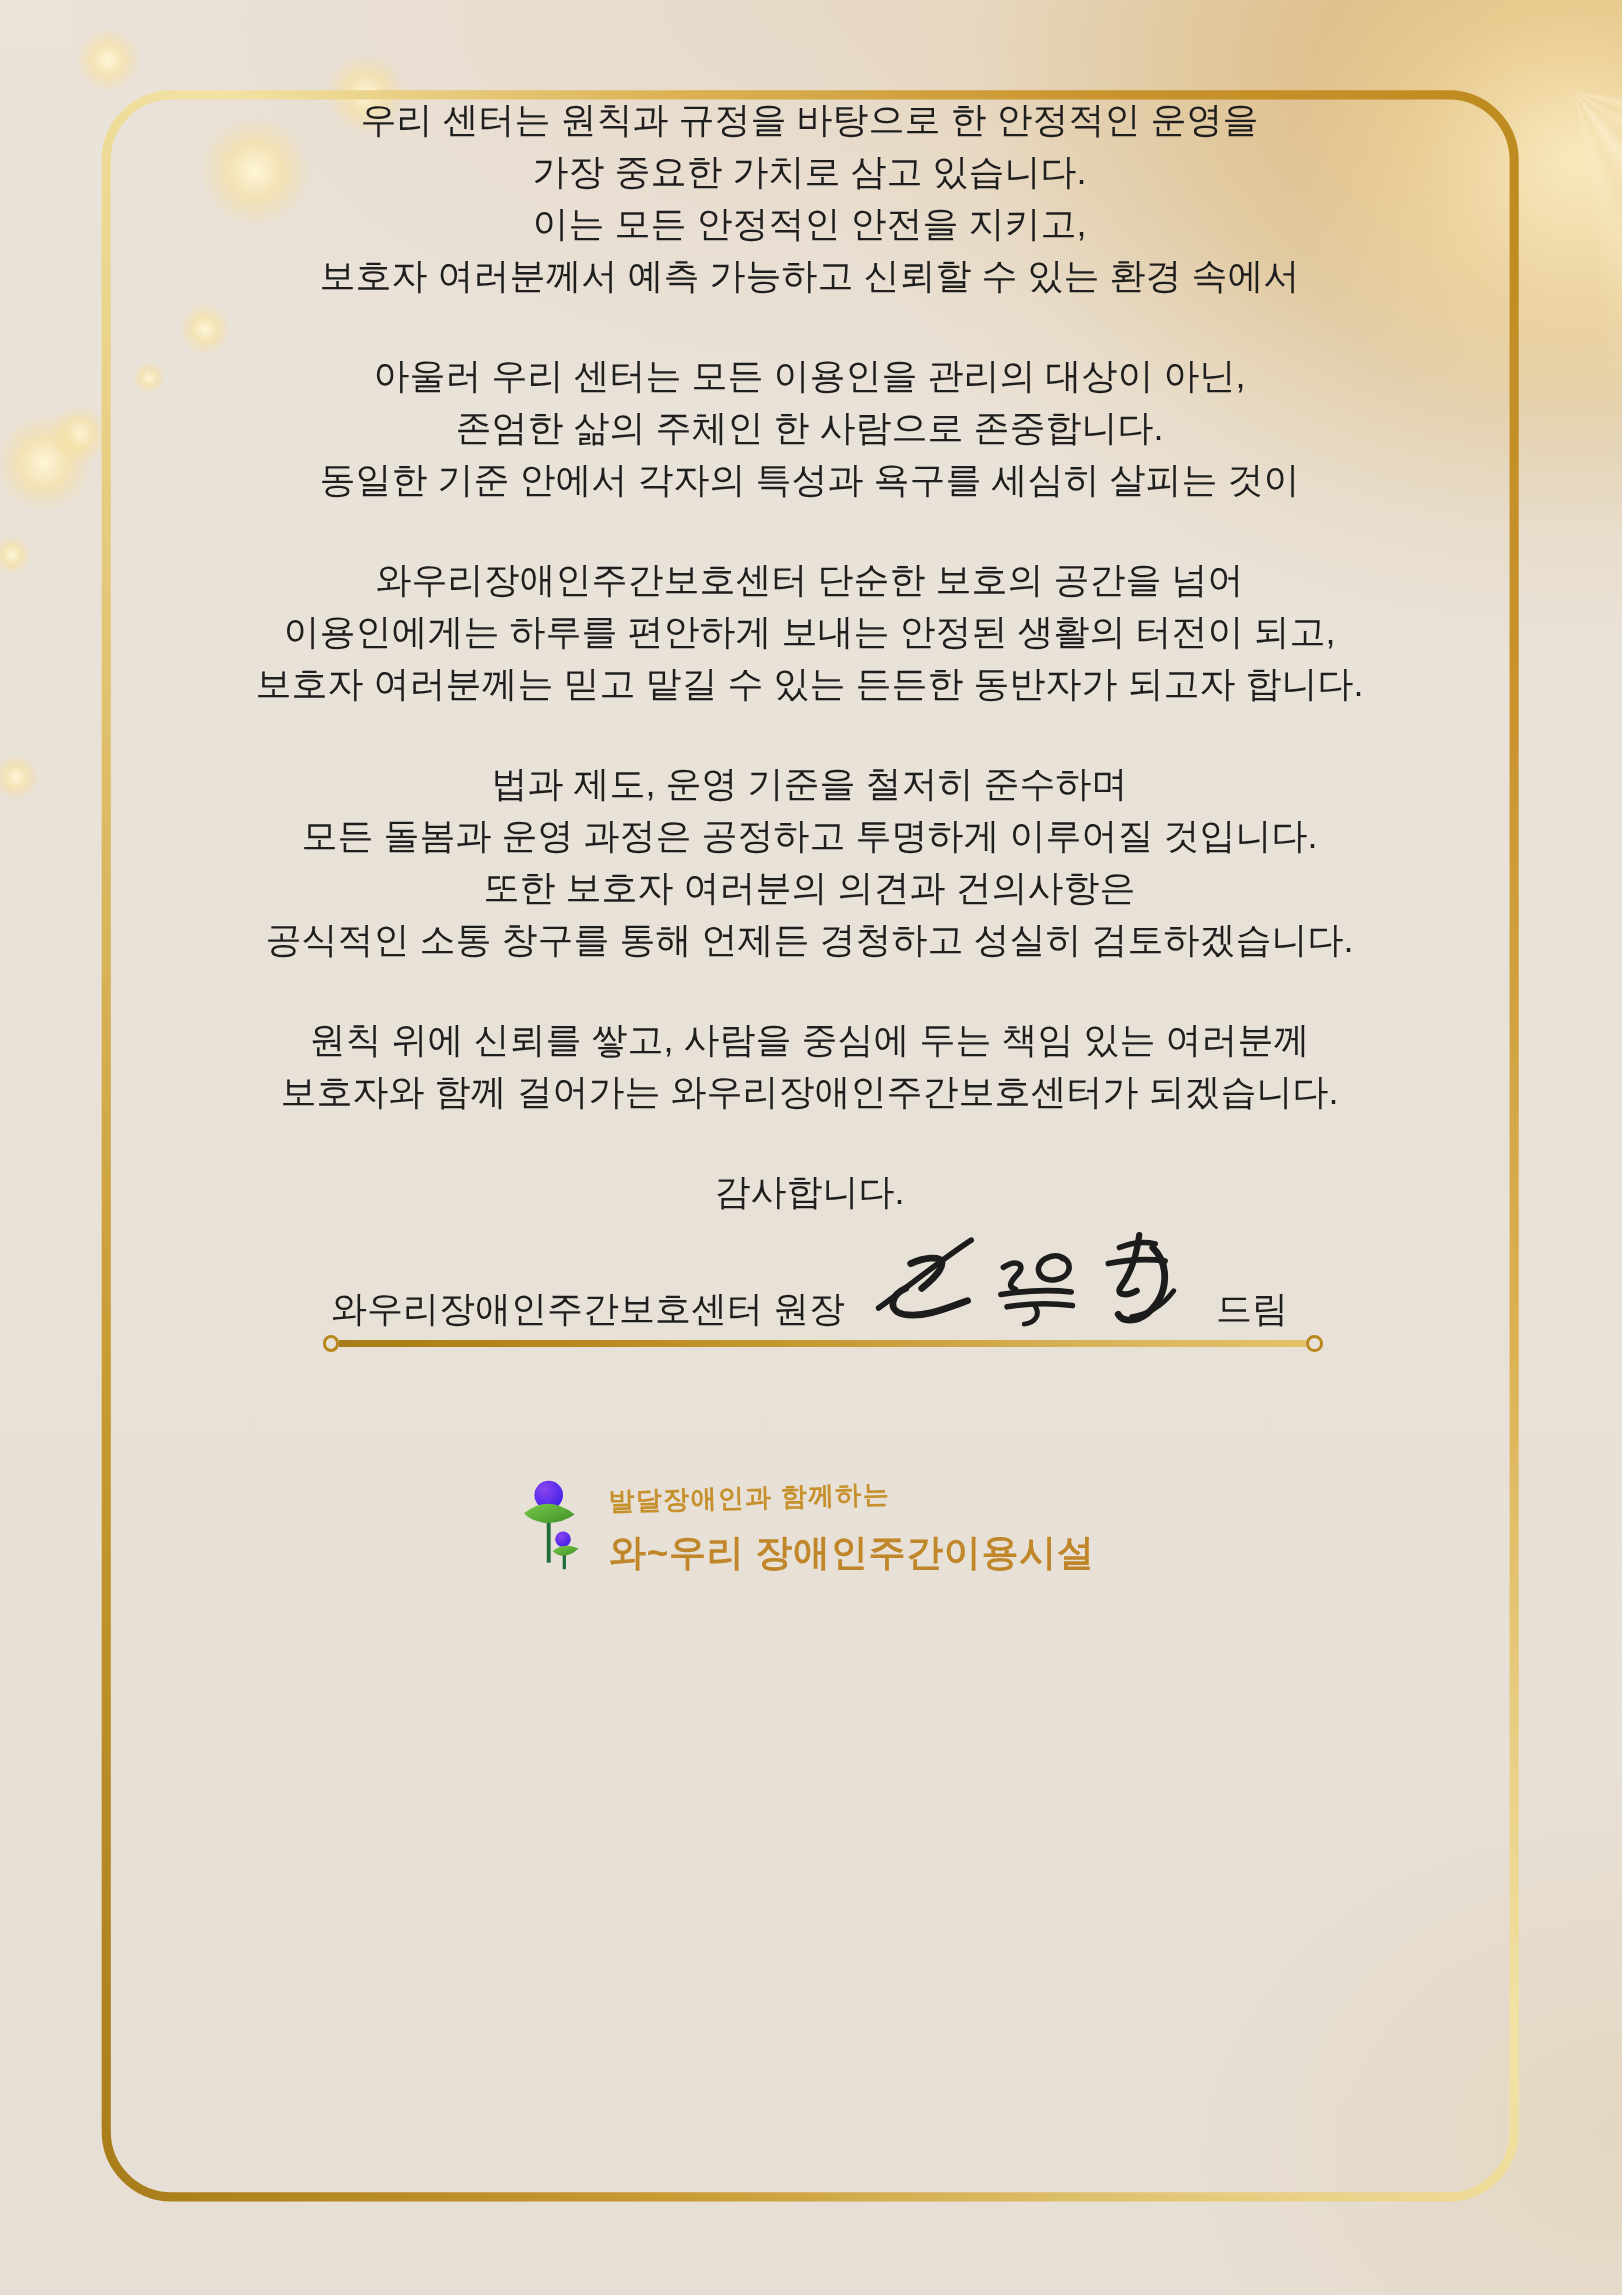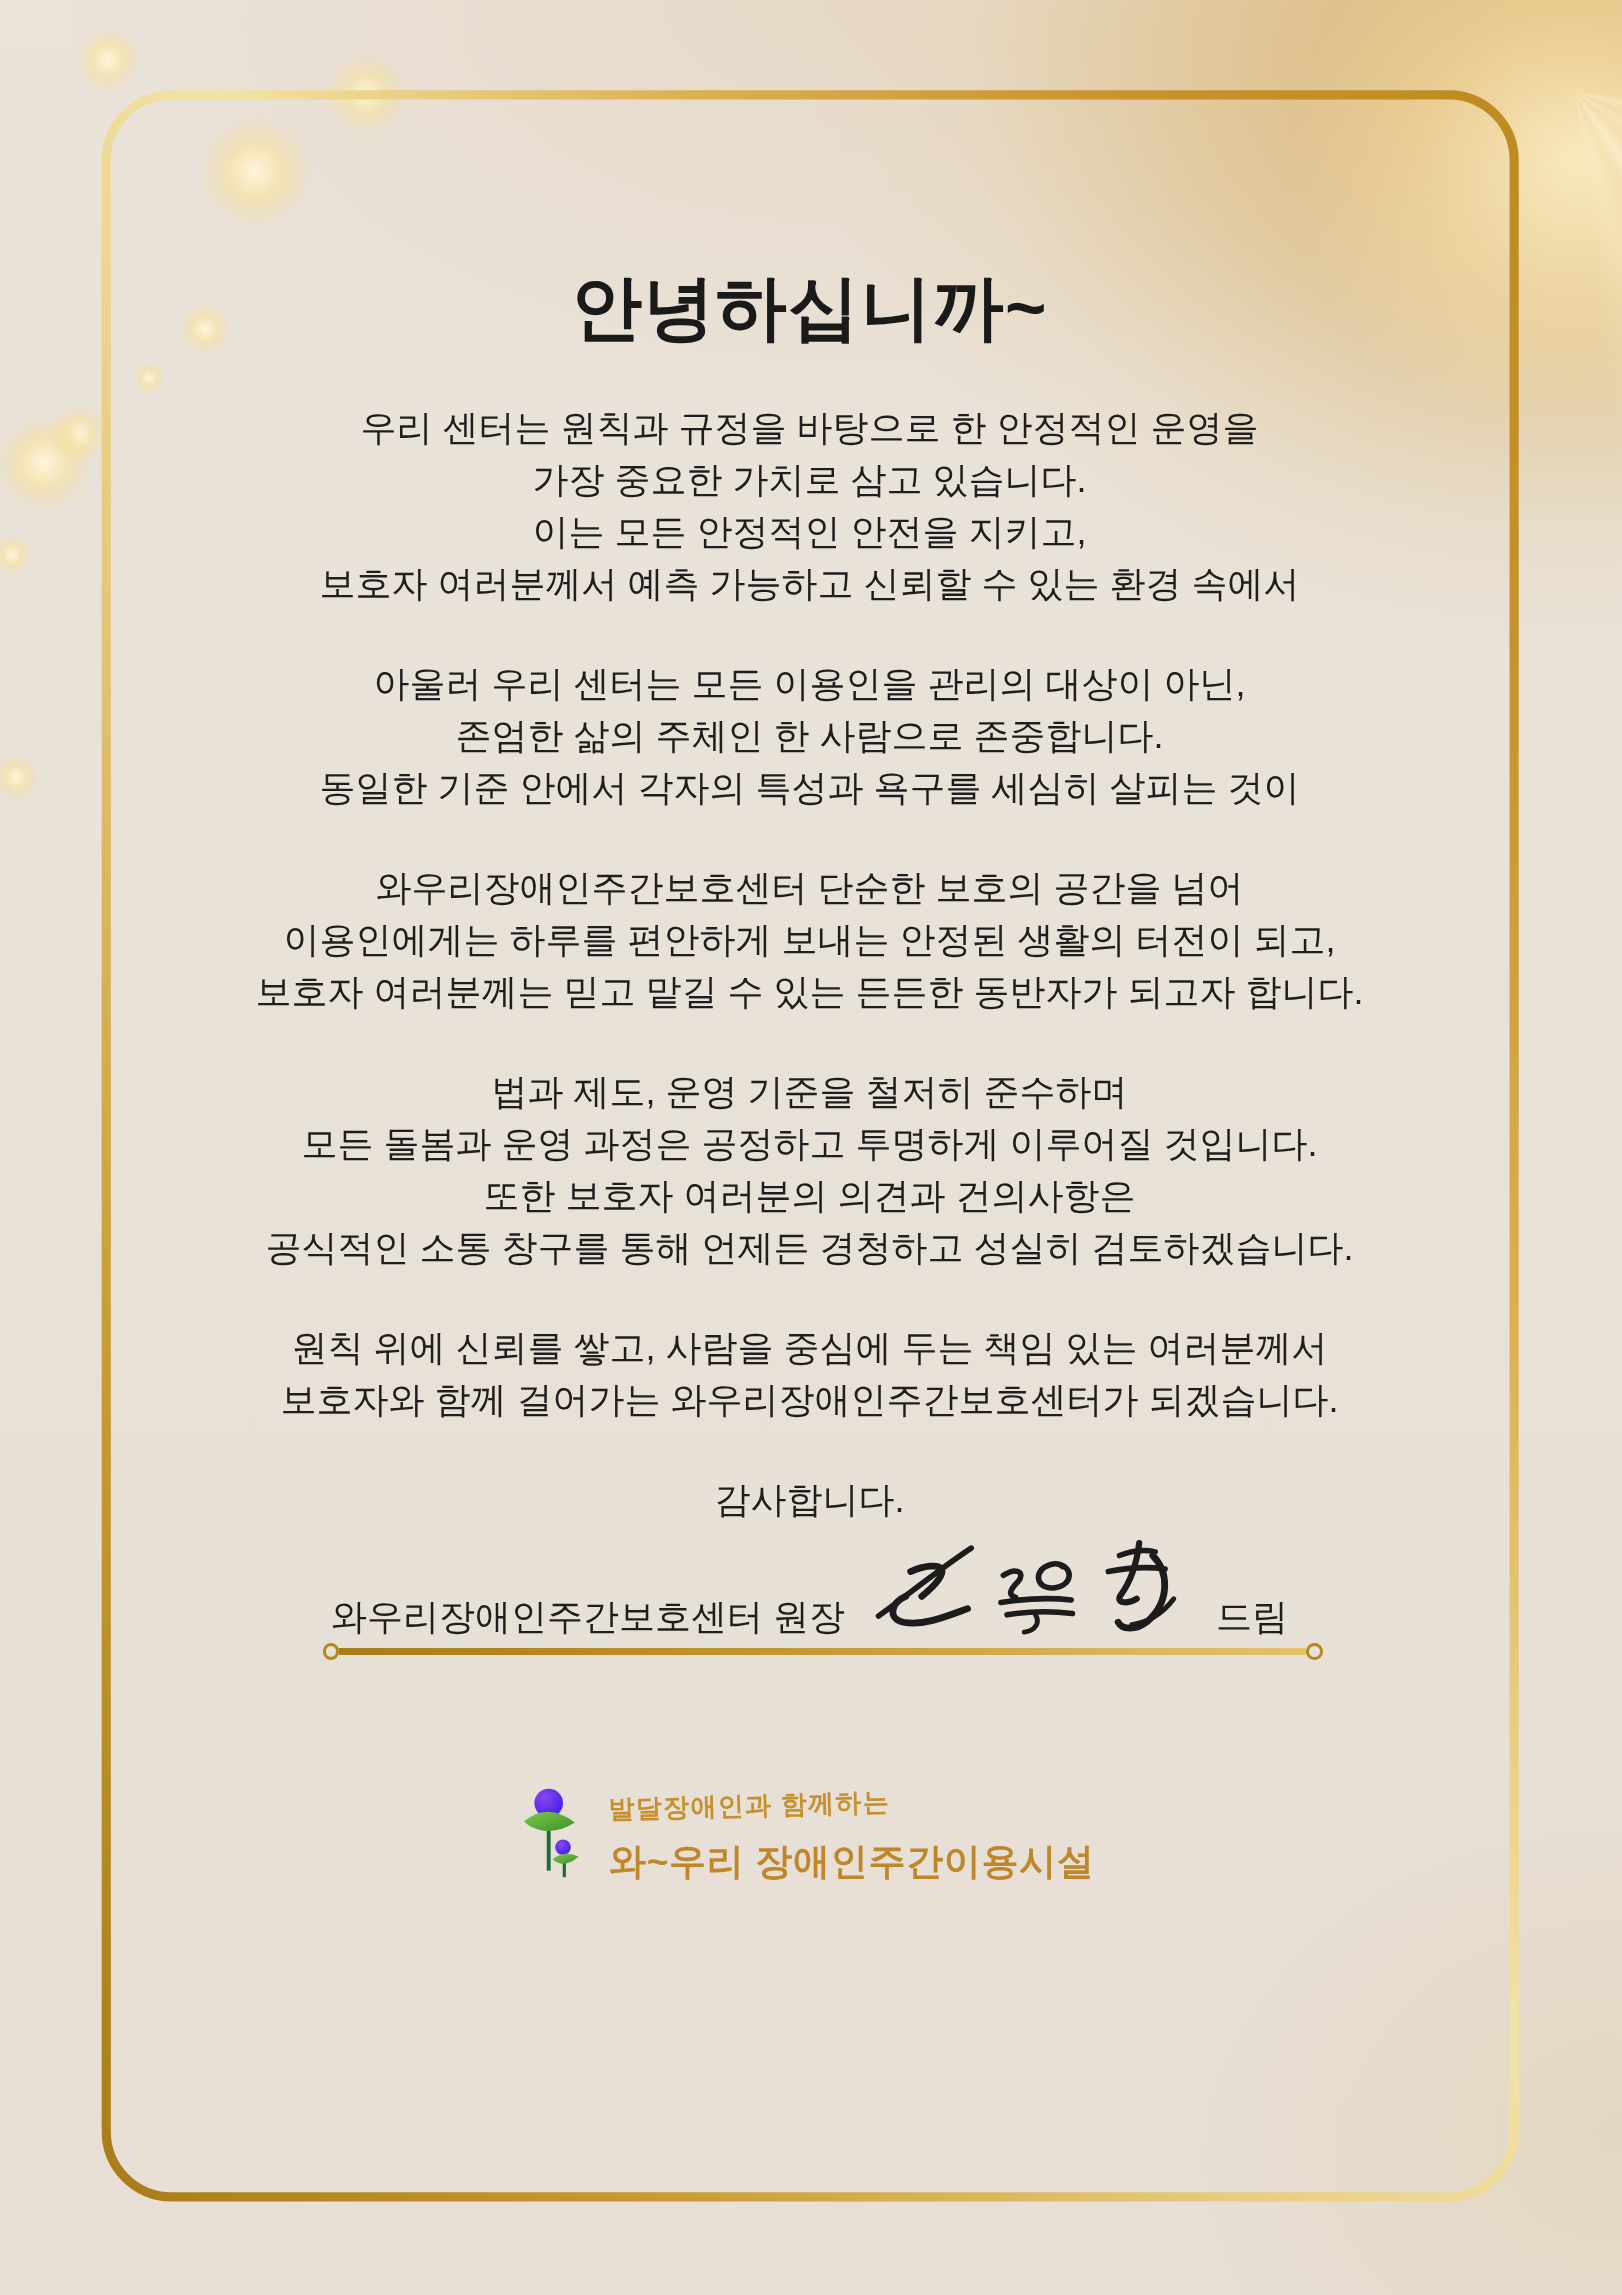--- a/index.html
+++ b/index.html
@@ -82,21 +82,20 @@
          A 100,100 0 0 1 2314,245
          V 3258
          A 100,100 0 0 1 2214,3358
          H 262
          A 100,100 0 0 1 162,3258
          Z"></path>
   </svg>
 
   <main class="content">
 
-    <h1 class="title">안녕하십니까~</h1>
 
 
     <p class="para">
       <span class="line">우리 센터는 원칙과 규정을 바탕으로 한 안정적인 운영을</span>
       <span class="line">가장 중요한 가치로 삼고 있습니다.</span>
       <span class="line">이는 모든 안정적인 안전을 지키고,</span>
       <span class="line">보호자 여러분께서 예측 가능하고 신뢰할 수 있는 환경 속에서</span>
     </p>
 
     <p class="para">
@@ -112,21 +111,21 @@
     </p>
 
     <p class="para">
       <span class="line">법과 제도, 운영 기준을 철저히 준수하며</span>
       <span class="line">모든 돌봄과 운영 과정은 공정하고 투명하게 이루어질 것입니다.</span>
       <span class="line">또한 보호자 여러분의 의견과 건의사항은</span>
       <span class="line">공식적인 소통 창구를 통해 언제든 경청하고 성실히 검토하겠습니다.</span>
     </p>
 
     <p class="para">
-      <span class="line">원칙 위에 신뢰를 쌓고, 사람을 중심에 두는 책임 있는 여러분께서</span>
+      <span class="line">원칙 위에 신뢰를 쌓고, 사람을 중심에 두는 책임 있는 여러분께</span>
       <span class="line">보호자와 함께 걸어가는 와우리장애인주간보호센터가 되겠습니다.</span>
     </p>
 
     <p class="thanks">감사합니다.</p>
 
     <div class="sig-row">
       <span>와우리장애인주간보호센터 원장</span>
       <svg class="sig-svg" width="327" height="105" viewBox="0 0 520 170" aria-label="조윤효">
         <g fill="none" stroke="#1C1C1C" stroke-linecap="round" stroke-linejoin="round">
           <path stroke-width="9" d="M 14,128 C 58,96 118,48 164,18"></path>

